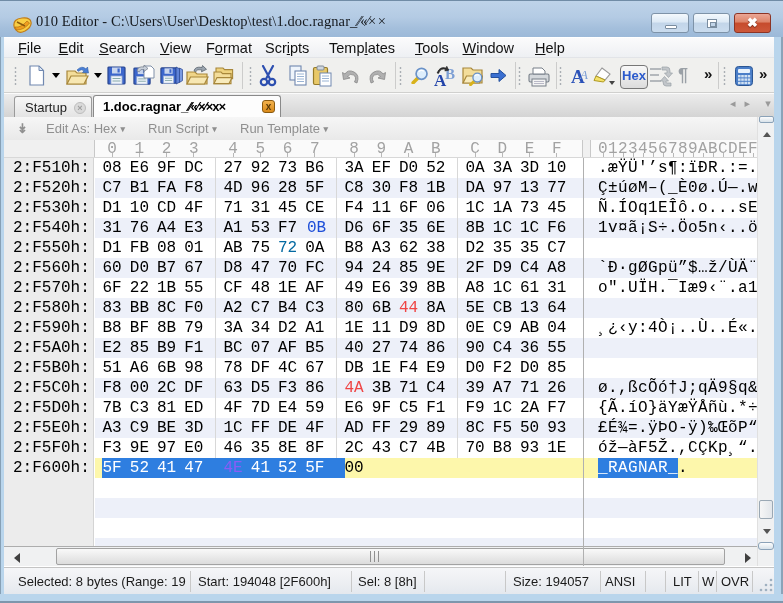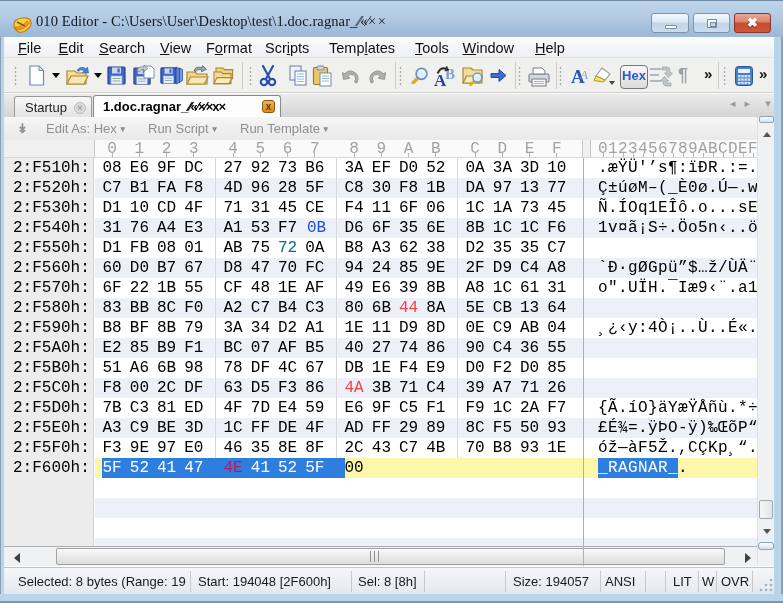--- a/index.html
+++ b/index.html
@@ -545,20 +545,21 @@
           <i style="left:277.0px;color:#000">F3</i>
           <i style="left:304.2px;color:#000">86</i>
           <i style="left:343.5px;color:#ef4444">4A</i>
           <i style="left:370.8px;color:#000">3B</i>
           <i style="left:398.0px;color:#000">71</i>
           <i style="left:425.2px;color:#000">C4</i>
           <i style="left:464.5px;color:#000">39</i>
           <i style="left:491.8px;color:#000">A7</i>
           <i style="left:519.0px;color:#000">71</i>
           <i style="left:546.2px;color:#000">26</i>
+<span class="asc">ø.,ßcÕó†J;qÄ9§q&amp;</span>
 </div>
 <div class="hrow" style="top:240px">
 <span class="addr">2:F5D0h:</span>
 <i style="left:101.5px;color:#000">7B</i>
           <i style="left:128.8px;color:#000">C3</i>
           <i style="left:156.0px;color:#000">81</i>
           <i style="left:183.2px;color:#000">ED</i>
           <i style="left:222.5px;color:#000">4F</i>
           <i style="left:249.8px;color:#000">7D</i>
           <i style="left:277.0px;color:#000">E4</i>
@@ -616,21 +617,21 @@
 </div>
 <div class="hrow" style="top:300px">
 <b class="ybg"></b>
 <b class="selhex"></b>
           <b class="selasc"></b>
 <span class="addr">2:F600h:</span>
 <i style="left:101.5px;color:#fff">5F</i>
           <i style="left:128.8px;color:#fff">52</i>
           <i style="left:156.0px;color:#fff">41</i>
           <i style="left:183.2px;color:#fff">47</i>
-          <i style="left:222.5px;color:#be185d">4E</i>
+          <i style="left:222.5px;color:#8b5cf6">4E</i>
           <i style="left:249.8px;color:#fff">41</i>
           <i style="left:277.0px;color:#fff">52</i>
           <i style="left:304.2px;color:#fff">5F</i>
           <i style="left:343.5px;color:#000">00</i>
 <span class="asc" style="color:#fff">_RAGNAR_</span>
           <span class="asc2">.</span>
 </div>
 <div class="hrow" style="top:340px">
           <b class="zbg"></b>
         </div>

